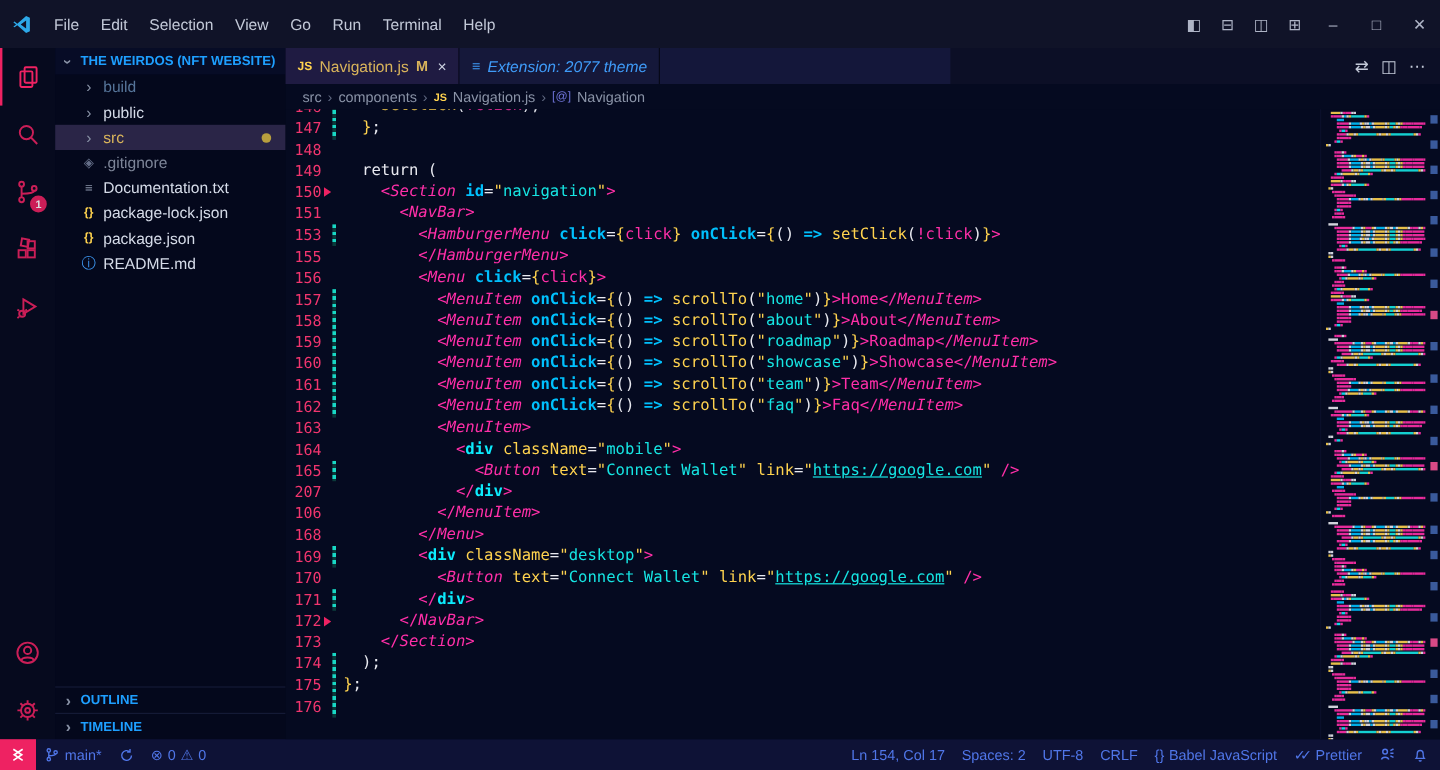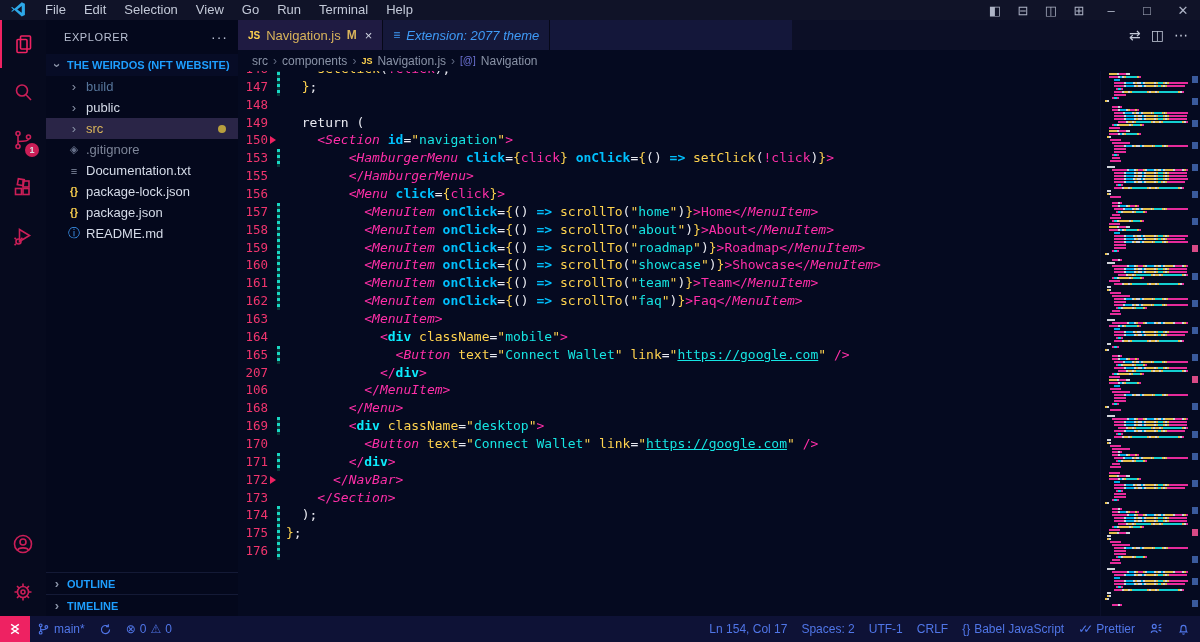--- a/index.html
+++ b/index.html
@@ -9,21 +9,21 @@
     --current_line_bg:#231c46; --line_number:#f1356e; --line_number_active:#58a6ff;
     --blue_heading:#1e9fff; --tok_tag:#ff2fa8; --tok_attr:#00c0fd; --tok_gold:#ffd34f;
     --tok_str:#16e5e3; --tok_htm:#0cecfd; --tok_plain:#e8e9f0; --git_modified:#18d8c4;
     --folder_yellow:#d9b45b; --ui_fg:#c3c9d8; --dim_fg:#8a93a7; --guide:#56497e;
   }
   *{margin:0;padding:0;box-sizing:border-box;}
   body{width:1200px;height:642px;overflow:hidden;background:#000;font-family:"Liberation Sans",sans-serif;-webkit-font-smoothing:antialiased;}
   #app{width:1200px;height:642px;display:flex;flex-direction:column;background:var(--editor_bg);}
 
   
-  .titlebar{height:20px;background:var(--titlebar_bg);display:flex;font-size:13px;color:var(--ui_fg);flex:none;position:relative;}
+  .titlebar{height:40px;background:var(--titlebar_bg);display:flex;align-items:center;font-size:13px;color:var(--ui_fg);flex:none;position:relative;}
   .vscode-logo{width:18px;height:18px;margin:0 10px 0 9px;flex:none;}
   .menus{display:flex;gap:2px;}
   .menu-item{padding:2px 8px;border-radius:4px;cursor:default;}
   .win-title{position:absolute;left:0;right:0;text-align:center;color:#9ba1b5;font-size:12.5px;pointer-events:none;}
   .tb-right{margin-left:auto;display:flex;align-items:center;gap:2px;z-index:2;}
   .layout-ic{width:26px;text-align:center;color:#aeb4c6;font-size:13px;}
   .win-btn{width:34px;height:28px;display:flex;align-items:center;justify-content:center;color:#aeb4c6;font-size:13px;}
 
   
   .main{flex:1;display:flex;min-height:0;}
@@ -206,24 +206,20 @@
       <div class="act-item">
         <svg width="24" height="24" viewBox="0 0 24 24">
             <circle cx="12" cy="12" r="5.5"></circle>
             <circle cx="12" cy="12" r="2"></circle>
             <path d="M12 3.5v3 M12 17.5v3 M3.5 12h3 M17.5 12h3 M6 6l2.1 2.1 M18 6l-2.1 2.1 M6 18l2.1-2.1 M18 18l-2.1-2.1"></path>
           </svg>
       </div>
     </div>
 
     <div class="sidebar">
-      <div class="sb-header">
-        <span>EXPLORER</span>
-        <span class="more">···</span>
-      </div>
       <div class="sb-project">
         <span class="chev down">›</span>
         <span>THE WEIRDOS (NFT WEBSITE)</span>
       </div>
       <div id="tree">
           <div class="tree-item f-dim">
             <span class="ticon icon-chevron">›</span>
             <span class="tlabel">build</span>
           </div>
           <div class="tree-item f-normal">
@@ -300,20 +296,21 @@
           <span>Navigation</span>
         </div>
       <div class="editor">
         <div class="code-area">
           <div class="code-scroll" id="code-lines">
               <div class="crow"><span class="ln">146</span><span class="fold"></span><span class="gitm on"></span><span class="codecell"><span class="t-plain">    </span><span class="t-fn">setClick</span><span class="t-paren">(</span><span class="t-bang">!</span><span class="t-var">click</span><span class="t-paren">)</span><span class="t-plain">;</span></span></div>
               <div class="crow"><span class="ln">147</span><span class="fold"></span><span class="gitm on"></span><span class="codecell"><span class="t-plain">  </span><span class="t-brace">}</span><span class="t-plain">;</span></span></div>
               <div class="crow"><span class="ln">148</span><span class="fold"></span><span class="gitm"></span><span class="codecell"></span></div>
               <div class="crow"><span class="ln">149</span><span class="fold"></span><span class="gitm"></span><span class="codecell"><span class="t-plain">  </span><span class="t-plain">return (</span></span></div>
               <div class="crow"><span class="ln">150</span><span class="fold on"></span><span class="gitm"></span><span class="codecell"><span class="t-plain">    </span><span class="t-punc">&lt;</span><span class="t-tag">Section</span><span class="t-plain"> </span><span class="t-attr">id</span><span class="t-plain">=</span><span class="t-q">"</span><span class="t-str">navigation</span><span class="t-q">"</span><span class="t-punc">&gt;</span></span></div>
+              <div class="crow"><span class="ln">151</span><span class="fold"></span><span class="gitm"></span><span class="codecell"><span class="t-plain">      </span><span class="t-punc">&lt;</span><span class="t-tag">NavBar</span><span class="t-punc">&gt;</span></span></div>
               <div class="crow"><span class="ln">153</span><span class="fold"></span><span class="gitm on"></span><span class="codecell"><span class="t-plain">        </span><span class="t-punc">&lt;</span><span class="t-tag">HamburgerMenu</span><span class="t-plain"> </span><span class="t-attr">click</span><span class="t-plain">=</span><span class="t-brace">{</span><span class="t-var">click</span><span class="t-brace">}</span><span class="t-plain"> </span><span class="t-attr">onClick</span><span class="t-plain">=</span><span class="t-brace">{</span><span class="t-paren">()</span><span class="t-plain"> </span><span class="t-arrow">=&gt;</span><span class="t-plain"> </span><span class="t-fn">setClick</span><span class="t-paren">(</span><span class="t-bang">!</span><span class="t-var">click</span><span class="t-paren">)</span><span class="t-brace">}</span><span class="t-punc">&gt;</span></span></div>
               <div class="crow"><span class="ln">155</span><span class="fold"></span><span class="gitm"></span><span class="codecell"><span class="t-plain">        </span><span class="t-punc">&lt;/</span><span class="t-tag">HamburgerMenu</span><span class="t-punc">&gt;</span></span></div>
               <div class="crow"><span class="ln">156</span><span class="fold"></span><span class="gitm"></span><span class="codecell"><span class="t-plain">        </span><span class="t-punc">&lt;</span><span class="t-tag">Menu</span><span class="t-plain"> </span><span class="t-attr">click</span><span class="t-plain">=</span><span class="t-brace">{</span><span class="t-var">click</span><span class="t-brace">}</span><span class="t-punc">&gt;</span></span></div>
               <div class="crow"><span class="ln">157</span><span class="fold"></span><span class="gitm on"></span><span class="codecell"><span class="t-plain">          </span><span class="t-punc">&lt;</span><span class="t-tag">MenuItem</span><span class="t-plain"> </span><span class="t-attr">onClick</span><span class="t-plain">=</span><span class="t-brace">{</span><span class="t-paren">()</span><span class="t-plain"> </span><span class="t-arrow">=&gt;</span><span class="t-plain"> </span><span class="t-fn">scrollTo</span><span class="t-paren">(</span><span class="t-q">"</span><span class="t-str">home</span><span class="t-q">"</span><span class="t-paren">)</span><span class="t-brace">}</span><span class="t-punc">&gt;</span><span class="t-var">Home</span><span class="t-punc">&lt;/</span><span class="t-tag">MenuItem</span><span class="t-punc">&gt;</span></span></div>
               <div class="crow"><span class="ln">158</span><span class="fold"></span><span class="gitm on"></span><span class="codecell"><span class="t-plain">          </span><span class="t-punc">&lt;</span><span class="t-tag">MenuItem</span><span class="t-plain"> </span><span class="t-attr">onClick</span><span class="t-plain">=</span><span class="t-brace">{</span><span class="t-paren">()</span><span class="t-plain"> </span><span class="t-arrow">=&gt;</span><span class="t-plain"> </span><span class="t-fn">scrollTo</span><span class="t-paren">(</span><span class="t-q">"</span><span class="t-str">about</span><span class="t-q">"</span><span class="t-paren">)</span><span class="t-brace">}</span><span class="t-punc">&gt;</span><span class="t-var">About</span><span class="t-punc">&lt;/</span><span class="t-tag">MenuItem</span><span class="t-punc">&gt;</span></span></div>
               <div class="crow"><span class="ln">159</span><span class="fold"></span><span class="gitm on"></span><span class="codecell"><span class="t-plain">          </span><span class="t-punc">&lt;</span><span class="t-tag">MenuItem</span><span class="t-plain"> </span><span class="t-attr">onClick</span><span class="t-plain">=</span><span class="t-brace">{</span><span class="t-paren">()</span><span class="t-plain"> </span><span class="t-arrow">=&gt;</span><span class="t-plain"> </span><span class="t-fn">scrollTo</span><span class="t-paren">(</span><span class="t-q">"</span><span class="t-str">roadmap</span><span class="t-q">"</span><span class="t-paren">)</span><span class="t-brace">}</span><span class="t-punc">&gt;</span><span class="t-var">Roadmap</span><span class="t-punc">&lt;/</span><span class="t-tag">MenuItem</span><span class="t-punc">&gt;</span></span></div>
               <div class="crow"><span class="ln">160</span><span class="fold"></span><span class="gitm on"></span><span class="codecell"><span class="t-plain">          </span><span class="t-punc">&lt;</span><span class="t-tag">MenuItem</span><span class="t-plain"> </span><span class="t-attr">onClick</span><span class="t-plain">=</span><span class="t-brace">{</span><span class="t-paren">()</span><span class="t-plain"> </span><span class="t-arrow">=&gt;</span><span class="t-plain"> </span><span class="t-fn">scrollTo</span><span class="t-paren">(</span><span class="t-q">"</span><span class="t-str">showcase</span><span class="t-q">"</span><span class="t-paren">)</span><span class="t-brace">}</span><span class="t-punc">&gt;</span><span class="t-var">Showcase</span><span class="t-punc">&lt;/</span><span class="t-tag">MenuItem</span><span class="t-punc">&gt;</span></span></div>
               <div class="crow"><span class="ln">161</span><span class="fold"></span><span class="gitm on"></span><span class="codecell"><span class="t-plain">          </span><span class="t-punc">&lt;</span><span class="t-tag">MenuItem</span><span class="t-plain"> </span><span class="t-attr">onClick</span><span class="t-plain">=</span><span class="t-brace">{</span><span class="t-paren">()</span><span class="t-plain"> </span><span class="t-arrow">=&gt;</span><span class="t-plain"> </span><span class="t-fn">scrollTo</span><span class="t-paren">(</span><span class="t-q">"</span><span class="t-str">team</span><span class="t-q">"</span><span class="t-paren">)</span><span class="t-brace">}</span><span class="t-punc">&gt;</span><span class="t-var">Team</span><span class="t-punc">&lt;/</span><span class="t-tag">MenuItem</span><span class="t-punc">&gt;</span></span></div>
               <div class="crow"><span class="ln">162</span><span class="fold"></span><span class="gitm on"></span><span class="codecell"><span class="t-plain">          </span><span class="t-punc">&lt;</span><span class="t-tag">MenuItem</span><span class="t-plain"> </span><span class="t-attr">onClick</span><span class="t-plain">=</span><span class="t-brace">{</span><span class="t-paren">()</span><span class="t-plain"> </span><span class="t-arrow">=&gt;</span><span class="t-plain"> </span><span class="t-fn">scrollTo</span><span class="t-paren">(</span><span class="t-q">"</span><span class="t-str">faq</span><span class="t-q">"</span><span class="t-paren">)</span><span class="t-brace">}</span><span class="t-punc">&gt;</span><span class="t-var">Faq</span><span class="t-punc">&lt;/</span><span class="t-tag">MenuItem</span><span class="t-punc">&gt;</span></span></div>
               <div class="crow"><span class="ln">163</span><span class="fold"></span><span class="gitm"></span><span class="codecell"><span class="t-plain">          </span><span class="t-punc">&lt;</span><span class="t-tag">MenuItem</span><span class="t-punc">&gt;</span></span></div>
@@ -2276,21 +2273,21 @@
       <span>0</span>
     </div>
     <div class="st-right">
       <div class="st-item">
           <span>Ln 154, Col 17</span>
         </div>
       <div class="st-item">
           <span>Spaces: 2</span>
         </div>
       <div class="st-item">
-          <span>UTF-1</span>
+          <span>UTF-8</span>
         </div>
       <div class="st-item">
           <span>CRLF</span>
         </div>
       <div class="st-item">
         <span>{}</span>
         <span>Babel JavaScript</span>
       </div>
       <div class="st-item">
         <span class="dblcheck">✓✓</span>

